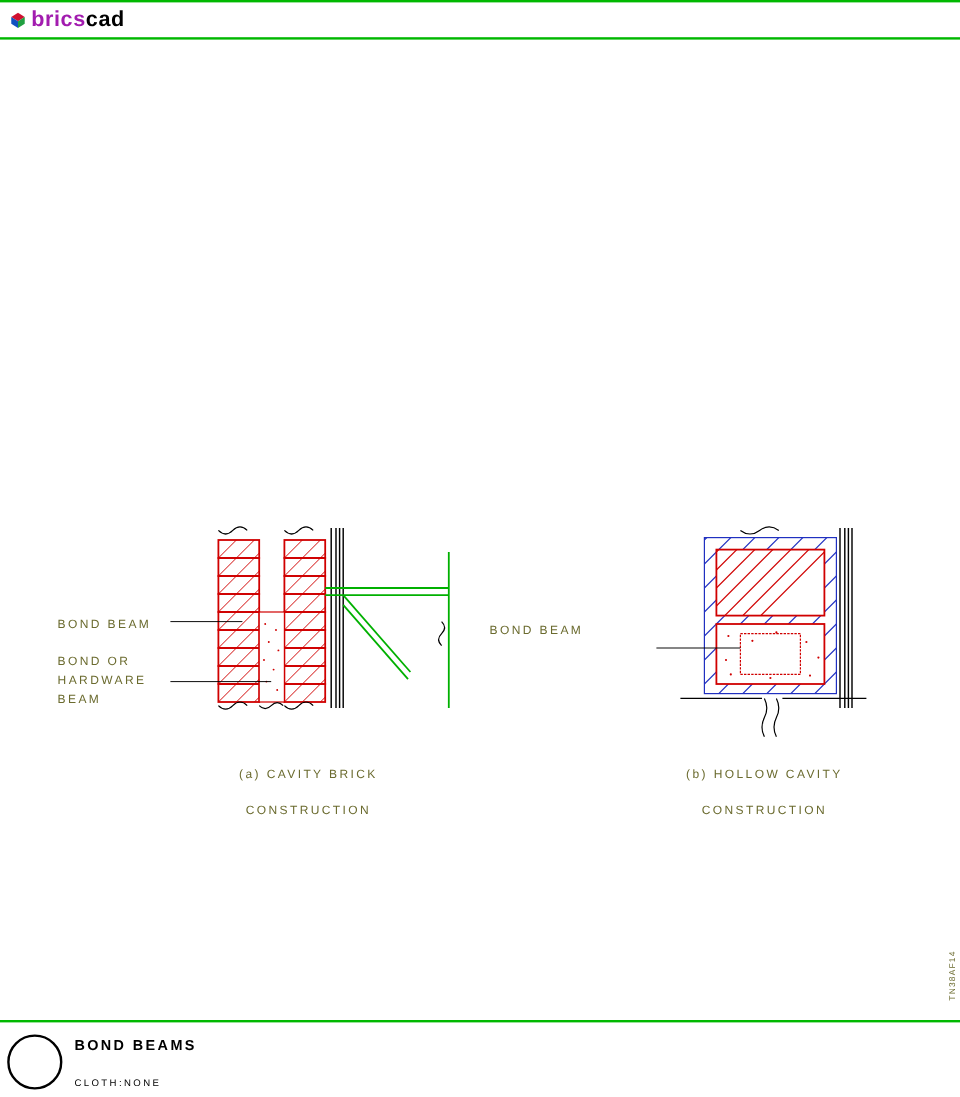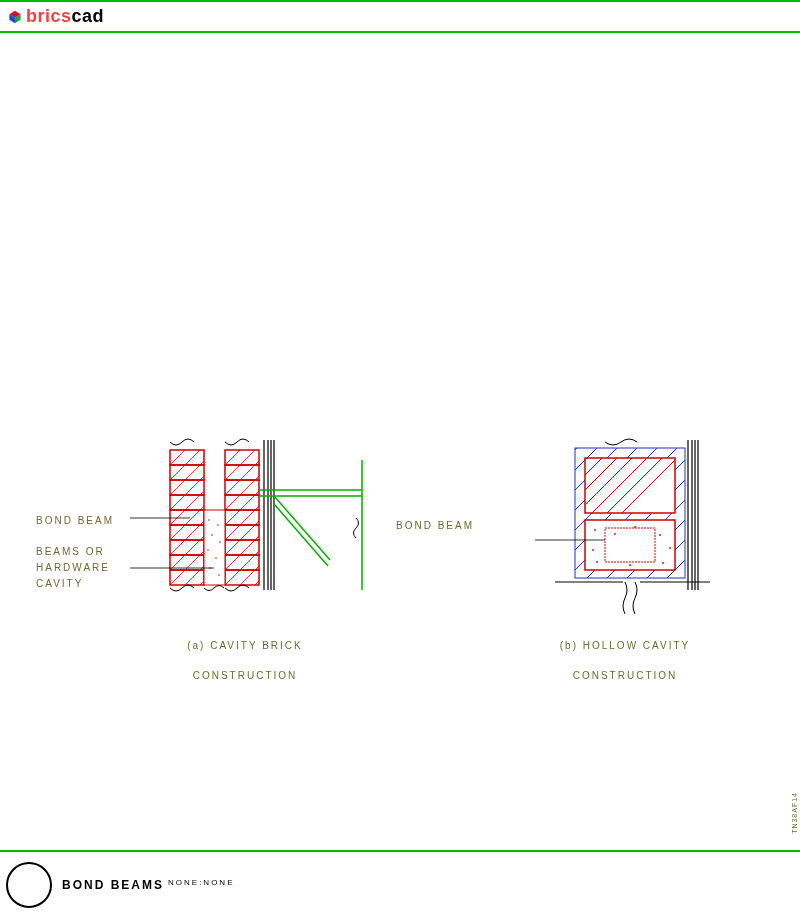--- a/index.html
+++ b/index.html
@@ -22,31 +22,31 @@
     align-items: center;
     gap: 4px;
   }
   .logo-icon { width: 14px; height: 14px; }
   .logo-text {
     font-family: "Trebuchet MS", Arial, sans-serif;
     font-size: 18px;
     font-weight: bold;
     letter-spacing: 0.5px;
   }
-  .logo-text .g { color: #ef4444; }
+  .logo-text .g { color: #a21caf; }
   .divider {
     width: 100%;
     height: 2px;
     background: #00b800;
     margin-top: 2px;
   }
   .canvas {
     position: absolute;
     top: 30px;
-    left: 0;
+    left: 12px;
     width: 700px;
     height: 790px;
   }
   .section-label {
     position: absolute;
     font-size: 10px;
     color: #6b6b2f;
     letter-spacing: 2px;
     font-family: Arial, sans-serif;
   }
@@ -74,21 +74,21 @@
     align-items: center;
     gap: 10px;
   }
   .title-circle {
     width: 46px;
     height: 46px;
     border: 2px solid #000;
     border-radius: 50%;
     flex-shrink: 0;
   }
-  .title-text-group { display: flex; flex-direction: row; gap: 4px; }
+  .title-text-group { display: flex; flex-direction: column; gap: 20px; }
   .drawing-title {
     font-size: 12px;
     color: #000;
     letter-spacing: 2px;
     font-weight: bold;
   }
   .scale-text {
     font-size: 8px;
     color: #000;
     letter-spacing: 2px;
@@ -226,23 +226,23 @@
     <g stroke="#000" stroke-width="0.8">
       <line x1="-80" y1="88" x2="60" y2="88"></line>
       <line x1="-80" y1="138" x2="84" y2="138"></line>
     </g>
   </svg>
 
   <div class="callout" style="left:36px; top:483px;">
     <span>BOND BEAM</span>
   </div>
   <div class="callout" style="left:36px; top:514px;">
-    <span>BEAMS OR</span><br>
+    <span>BOND OR</span><br>
     <span>HARDWARE</span><br>
-    <span>CAVITY</span>
+    <span>BEAM</span>
   </div>
 
   <div class="section-label" style="left:396px; top:490px;">
     <span>BOND BEAM</span>
   </div>
 
   <svg style="position:absolute; left:535px; top:400px;" width="200" height="200" viewBox="0 0 200 200">
 
     <g stroke="#2030c0" stroke-width="1" fill="none">
       <rect x="40" y="18" width="110" height="130"></rect>
@@ -333,17 +333,17 @@
   </div>
 
 </div>
 
 <div class="bottom-bar"></div>
 
 <div class="title-block">
   <div class="title-circle"></div>
   <div class="title-text-group">
     <div class="drawing-title">BOND BEAMS</div>
-    <div class="scale-text">NONE:NONE</div>
+    <div class="scale-text">CLOTH:NONE</div>
   </div>
 </div>
 
 <div class="side-ref">TN38AF14</div>
 
 </body></html>

